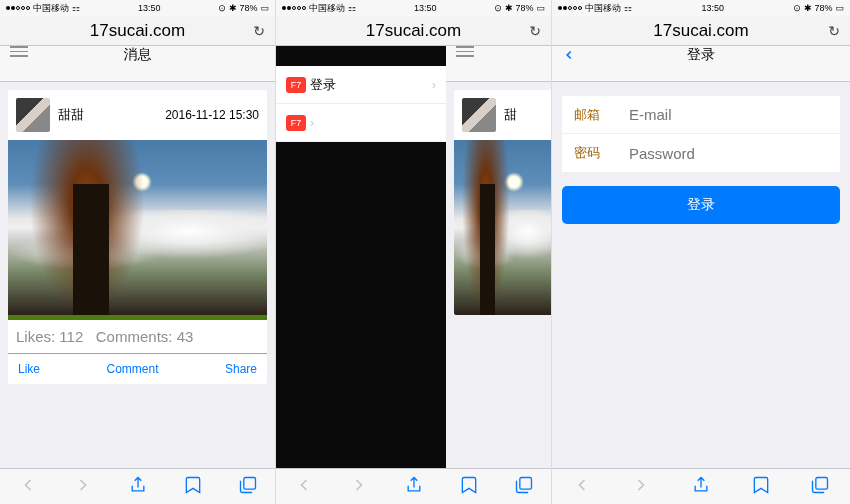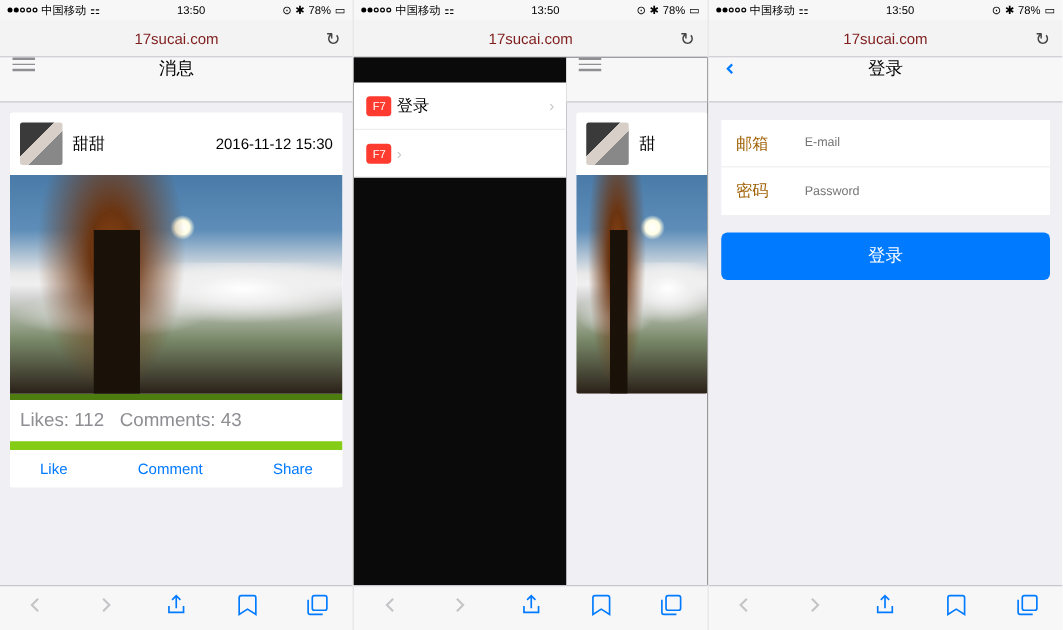--- a/index.html
+++ b/index.html
@@ -6,52 +6,52 @@
 body{background:#fff;width:850px;height:504px;overflow:hidden}
 .screens{display:flex;width:850px;height:504px}
 .screen{width:318px;height:504px;background:#efeff4;position:relative;display:flex;flex-direction:column;border-right:1px solid #ddd}
 .screen:last-child{border-right:none}
 .statusbar{height:16px;background:#f7f7f8;display:flex;align-items:center;justify-content:space-between;padding:0 6px;font-size:9px;color:#000}
 .statusbar .left,.statusbar .right{display:flex;align-items:center;gap:3px}
 .dots{display:flex;gap:1px}
 .dot{width:4px;height:4px;border-radius:50%;background:#000}
 .dot.empty{background:transparent;border:0.5px solid #000}
 .urlbar{height:30px;background:#f3f3f4;display:flex;align-items:center;justify-content:center;position:relative;border-bottom:1px solid #c8c8cc}
-.urlbar .url{font-size:12px;color:#7f1d1d}
+.urlbar .url{font-size:17px;color:#000000}
 .urlbar .reload{position:absolute;right:10px;font-size:14px;color:#444}
 .navbar{height:36px;background:#f7f7f8;border-bottom:1px solid #c8c8cc;display:flex;align-items:flex-start;justify-content:center;position:relative}
 .navbar .title{font-size:14px;color:#000;font-weight:500}
 .navbar .menu-btn{position:absolute;left:10px;color:#8e8e93}
 .navbar .back-btn{position:absolute;left:10px;color:#007aff;font-size:18px;font-weight:600}
 .content{flex:1;overflow:hidden;position:relative}
 .card{background:#fff;margin:8px;border-radius:2px;overflow:hidden}
 .card-header{display:flex;align-items:center;padding:8px;gap:8px}
 .avatar{width:34px;height:34px;background:linear-gradient(135deg,#3a3a3a 40%,#d8d0c8 40%,#d8d0c8 60%,#888 60%);border-radius:2px}
 .username{font-size:13px;color:#000;flex:1}
 .timestamp{font-size:12px;color:#000}
 .post-image{width:100%;height:175px;background:linear-gradient(180deg,#4a7ba8 0%,#5d8db8 25%,#e8e8e8 45%,#f0f0f0 50%,#d8d8d8 55%,#7a8a6a 75%,#2a2018 100%);position:relative;overflow:hidden}
 .tree{position:absolute;left:8%;top:0;width:45%;height:100%;background:radial-gradient(ellipse at 50% 35%,#8b4513 0%,#6b3410 20%,transparent 70%)}
 .trunk{position:absolute;left:25%;bottom:0;width:14%;height:75%;background:#1a1108}
 .clouds{position:absolute;top:40%;left:0;right:0;height:40%;background:radial-gradient(ellipse at 70% 30%,#fff 0%,#f0f0f0 15%,transparent 40%),radial-gradient(ellipse at 30% 60%,#e8e8e8 0%,transparent 30%)}
 .sun{position:absolute;top:18%;left:48%;width:20px;height:20px;background:radial-gradient(circle,#fff 0%,#fffde4 40%,transparent 70%);border-radius:50%}
 .stats{padding:8px;font-size:15px;color:#8e8e93;border-top:5px solid #4d7c0f}
-.actions{display:flex;justify-content:space-between;padding:8px 24px;border-top:7px solid #84cc16}
+.actions{display:flex;justify-content:space-between;padding:8px 10px;border-top:1px solid #84cc16}
 .actions span{font-size:12px;color:#007aff}
 .panel{position:absolute;left:0;top:0;width:170px;height:100%;background:#0a0a0a}
 .panel-item{height:38px;background:#fff;border-bottom:1px solid #eee;display:flex;align-items:center;padding:0 10px;gap:4px;position:relative}
 .panel-badge{width:20px;height:16px;background:#ff3b30;color:#fff;font-size:9px;border-radius:3px;display:flex;align-items:center;justify-content:center}
 .panel-label{font-size:13px;color:#000;flex:1}
 .panel-arrow{color:#c7c7cc;font-size:12px}
 .behind{position:absolute;left:170px;top:0;width:113px;height:100%;background:#efeff4;overflow:hidden}
 .behind .card{margin:8px 0 8px 8px}
 .login-form{margin:14px 10px}
 .form-row{background:#fff;height:38px;display:flex;align-items:center;padding:0 12px;border-bottom:1px solid #eee}
 .form-row:last-of-type{border-bottom:none}
 .form-label{width:55px;font-size:13px;color:#a16207}
-.form-input{flex:1;border:none;font-size:10px;color:#c7c7cc;background:transparent}
+.form-input{flex:1;border:none;font-size:15px;color:#c7c7cc;background:transparent}
 .login-btn{margin:14px 10px;height:38px;background:#007aff;color:#fff;border-radius:5px;display:flex;align-items:center;justify-content:center;font-size:14px}
 .toolbar{height:36px;background:#f7f7f8;border-top:1px solid #c8c8cc;display:flex;align-items:center;justify-content:space-around}
 .toolbar svg{width:20px;height:20px}
 .tb-icon{color:#007aff}
 .tb-icon.disabled{color:#c4c4c6}
 .hamburger{display:flex;flex-direction:column;gap:3px}
 .hamburger span{width:18px;height:1.5px;background:#8e8e93}
 </style>
 </head>
 <body>

